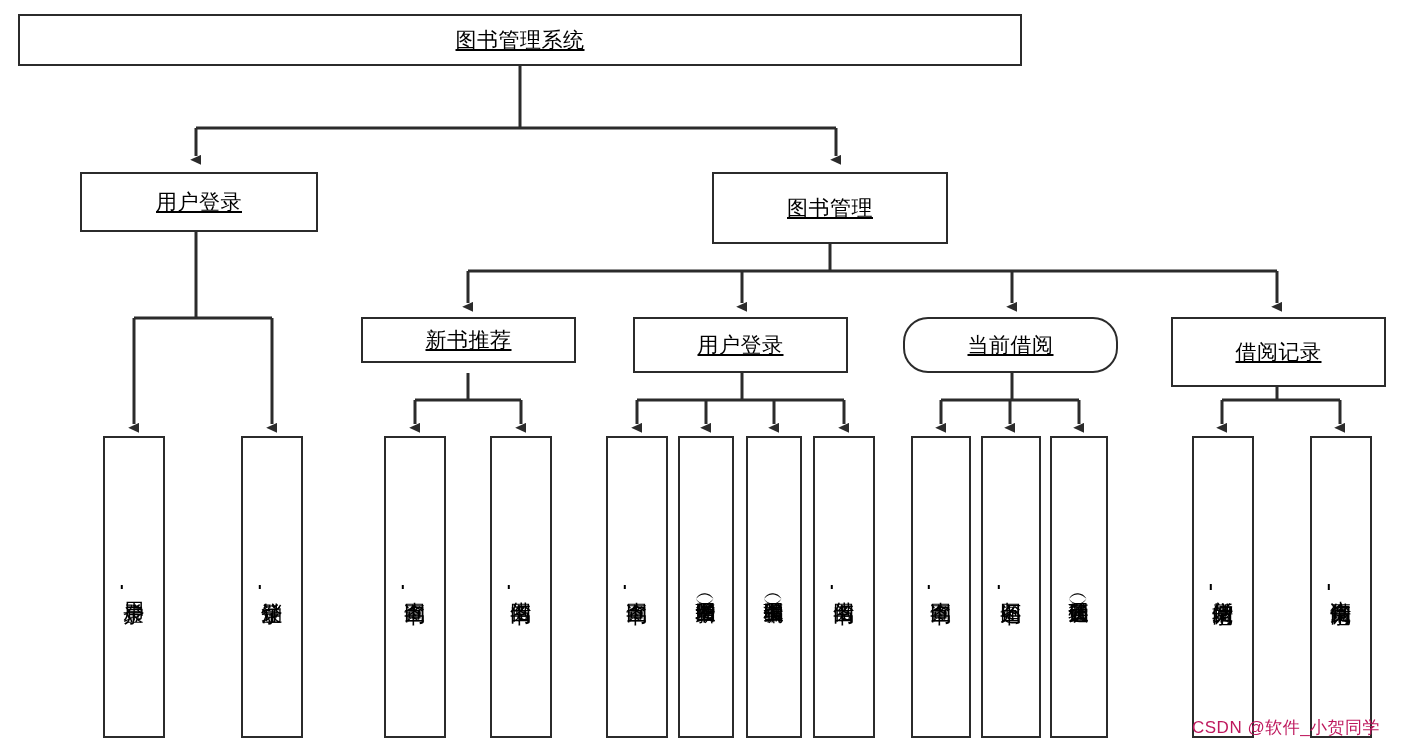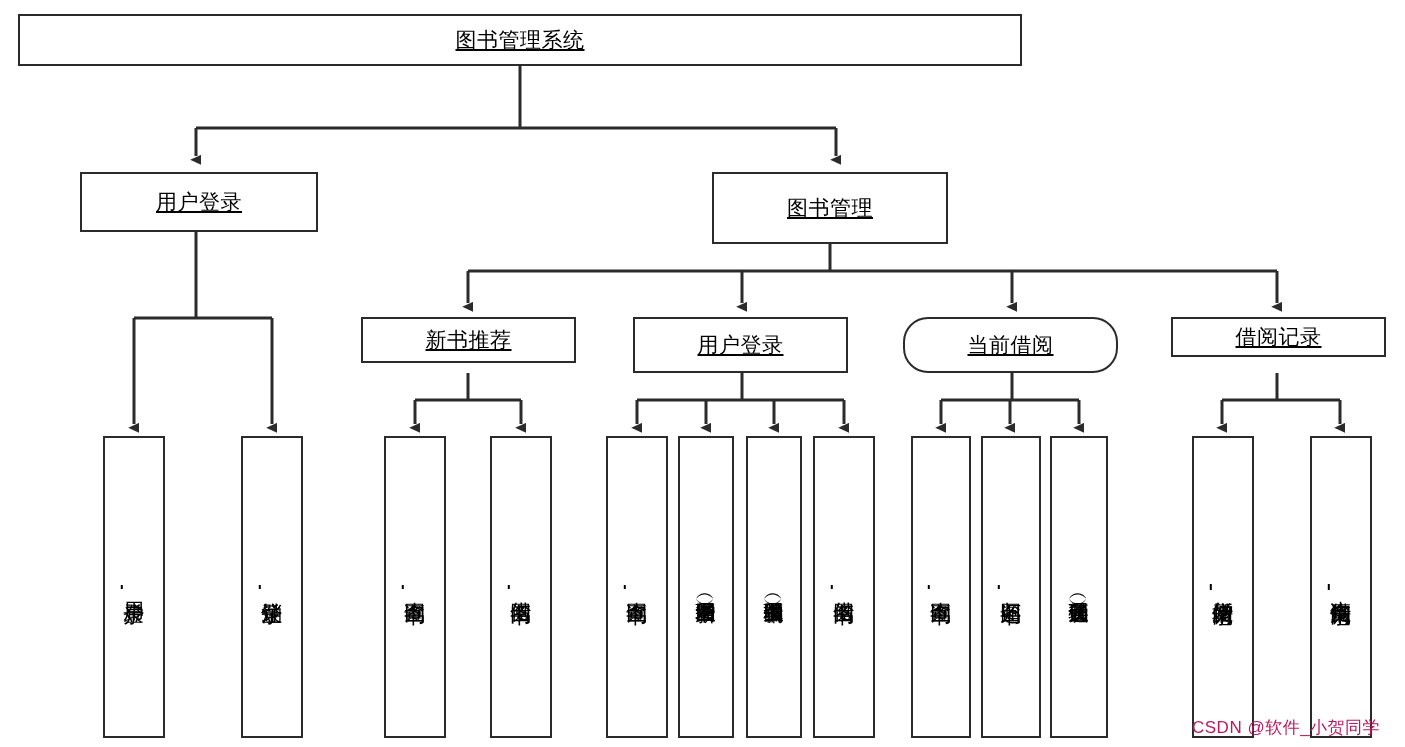--- a/index.html
+++ b/index.html
@@ -138,21 +138,21 @@
 
   <div class="node horiz" style="left:361px; top:317px; width:215px; height:46px;">
     <span class="node-label">新书推荐</span>
   </div>
   <div class="node horiz" style="left:633px; top:317px; width:215px; height:56px;">
     <span class="node-label">用户登录</span>
   </div>
   <div class="node horiz" style="left:903px; top:317px; width:215px; height:56px;border-radius:25px;">
     <span class="node-label">当前借阅</span>
   </div>
-  <div class="node horiz" style="left:1171px; top:317px; width:215px; height:40px;">
+  <div class="node horiz" style="left:1171px; top:317px; width:215px; height:70px;">
     <span class="node-label">借阅记录</span>
   </div>
 
   <div class="node vert" style="left:103px; top:436px; width:62px; height:302px;">
     <span class="node-label">用户登录</span>
   </div>
   <div class="node vert" style="left:241px; top:436px; width:62px; height:302px;">
     <span class="node-label">注销登录</span>
   </div>
 

